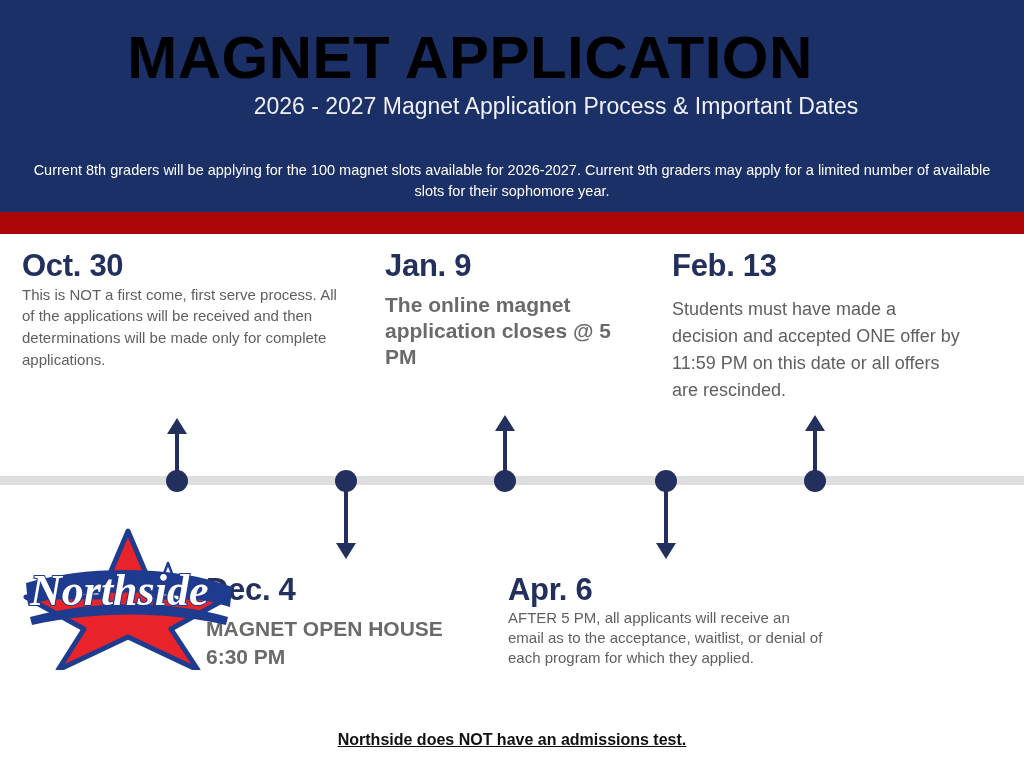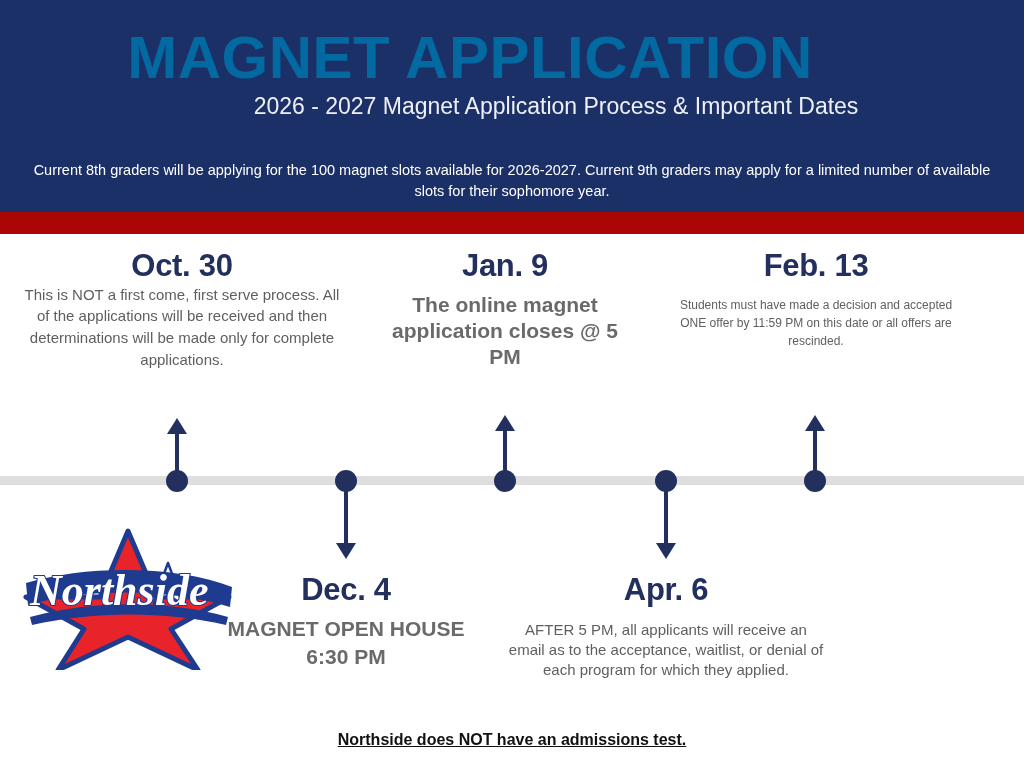--- a/index.html
+++ b/index.html
@@ -22,21 +22,21 @@
     width: 1024px;
     height: 212px;
     background: #1c3068;
     box-sizing: border-box;
   }
   .title {
     position: absolute;
     left: 0; top: 28px;
     width: 940px;
     text-align: center;
-    color: #0369a1;
+    color: #000000;
     font-size: 60px;
     font-weight: bold;
     letter-spacing: 0.5px;
     line-height: 1;
     font-family: "Liberation Sans", sans-serif;
   }
   .subtitle {
     position: absolute;
     left: 0; top: 93px;
     width: 1024px;
@@ -96,21 +96,20 @@
   }
   .arrow-down {
     border-left: 10px solid transparent;
     border-right: 10px solid transparent;
     border-top: 16px solid #23305e;
   }
 
   
   .event {
     position: absolute;
-    text-align: center;
   }
   .event-date {
     color: #23305e;
     font-size: 31px;
     font-weight: bold;
     line-height: 1.15;
     letter-spacing: -0.3px;
   }
   .event-sub-bold {
     color: #4a4a4a;
@@ -129,25 +128,25 @@
   .event-body {
     color: #5f5f5f;
     font-size: 15px;
     line-height: 1.45;
     margin-top: 0;
   }
   .event-body-tight {
     color: #5f5f5f;
     font-size: 15px;
     line-height: 1.35;
-    margin-top: 12px;
+    margin-top: 0;
   }
   .event-body-lg {
     color: #5f5f5f;
-    font-size: 12px;
+    font-size: 18px;
     line-height: 1.5;
     margin-top: 12px;
   }
 
   
   .footer-note {
     position: absolute;
     left: 0; top: 731px;
     width: 1024px;
     text-align: center;

